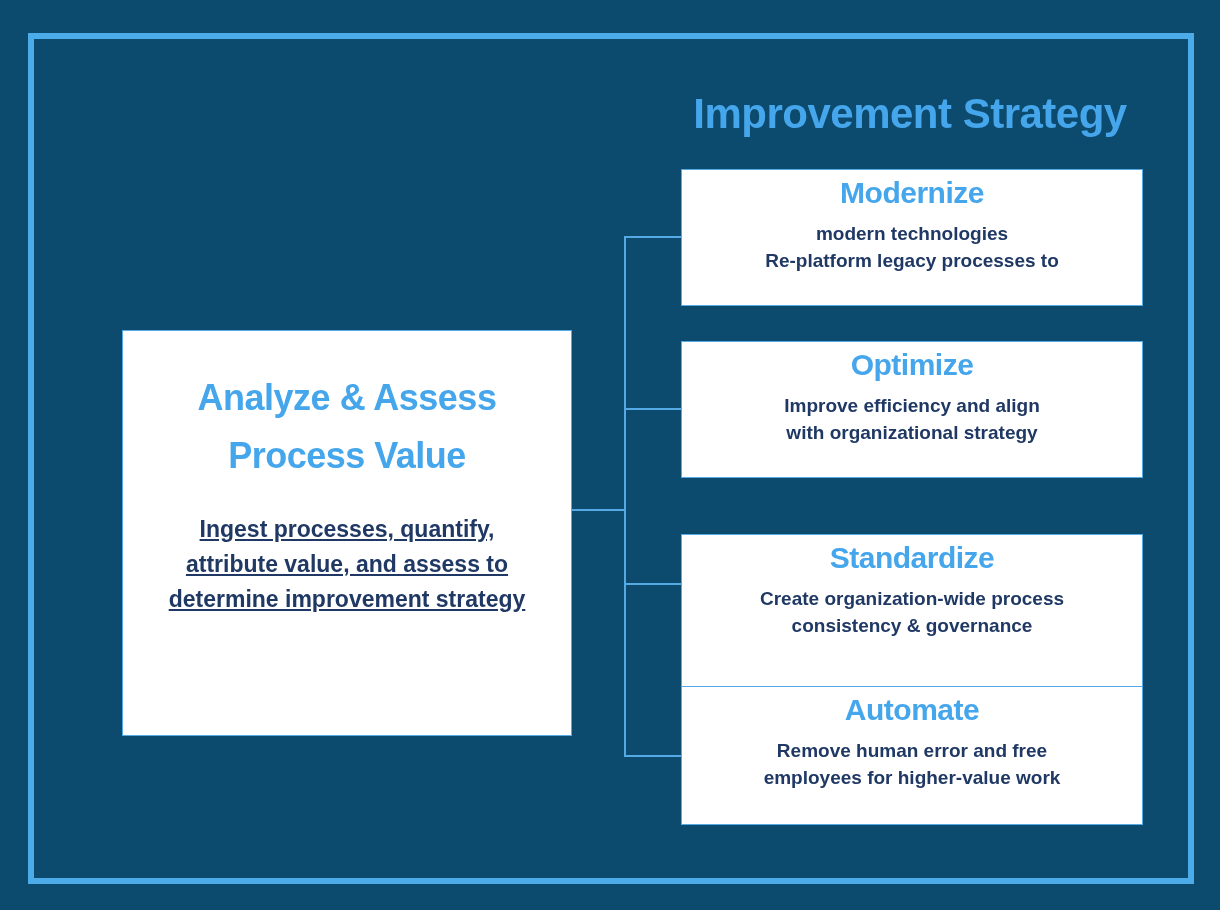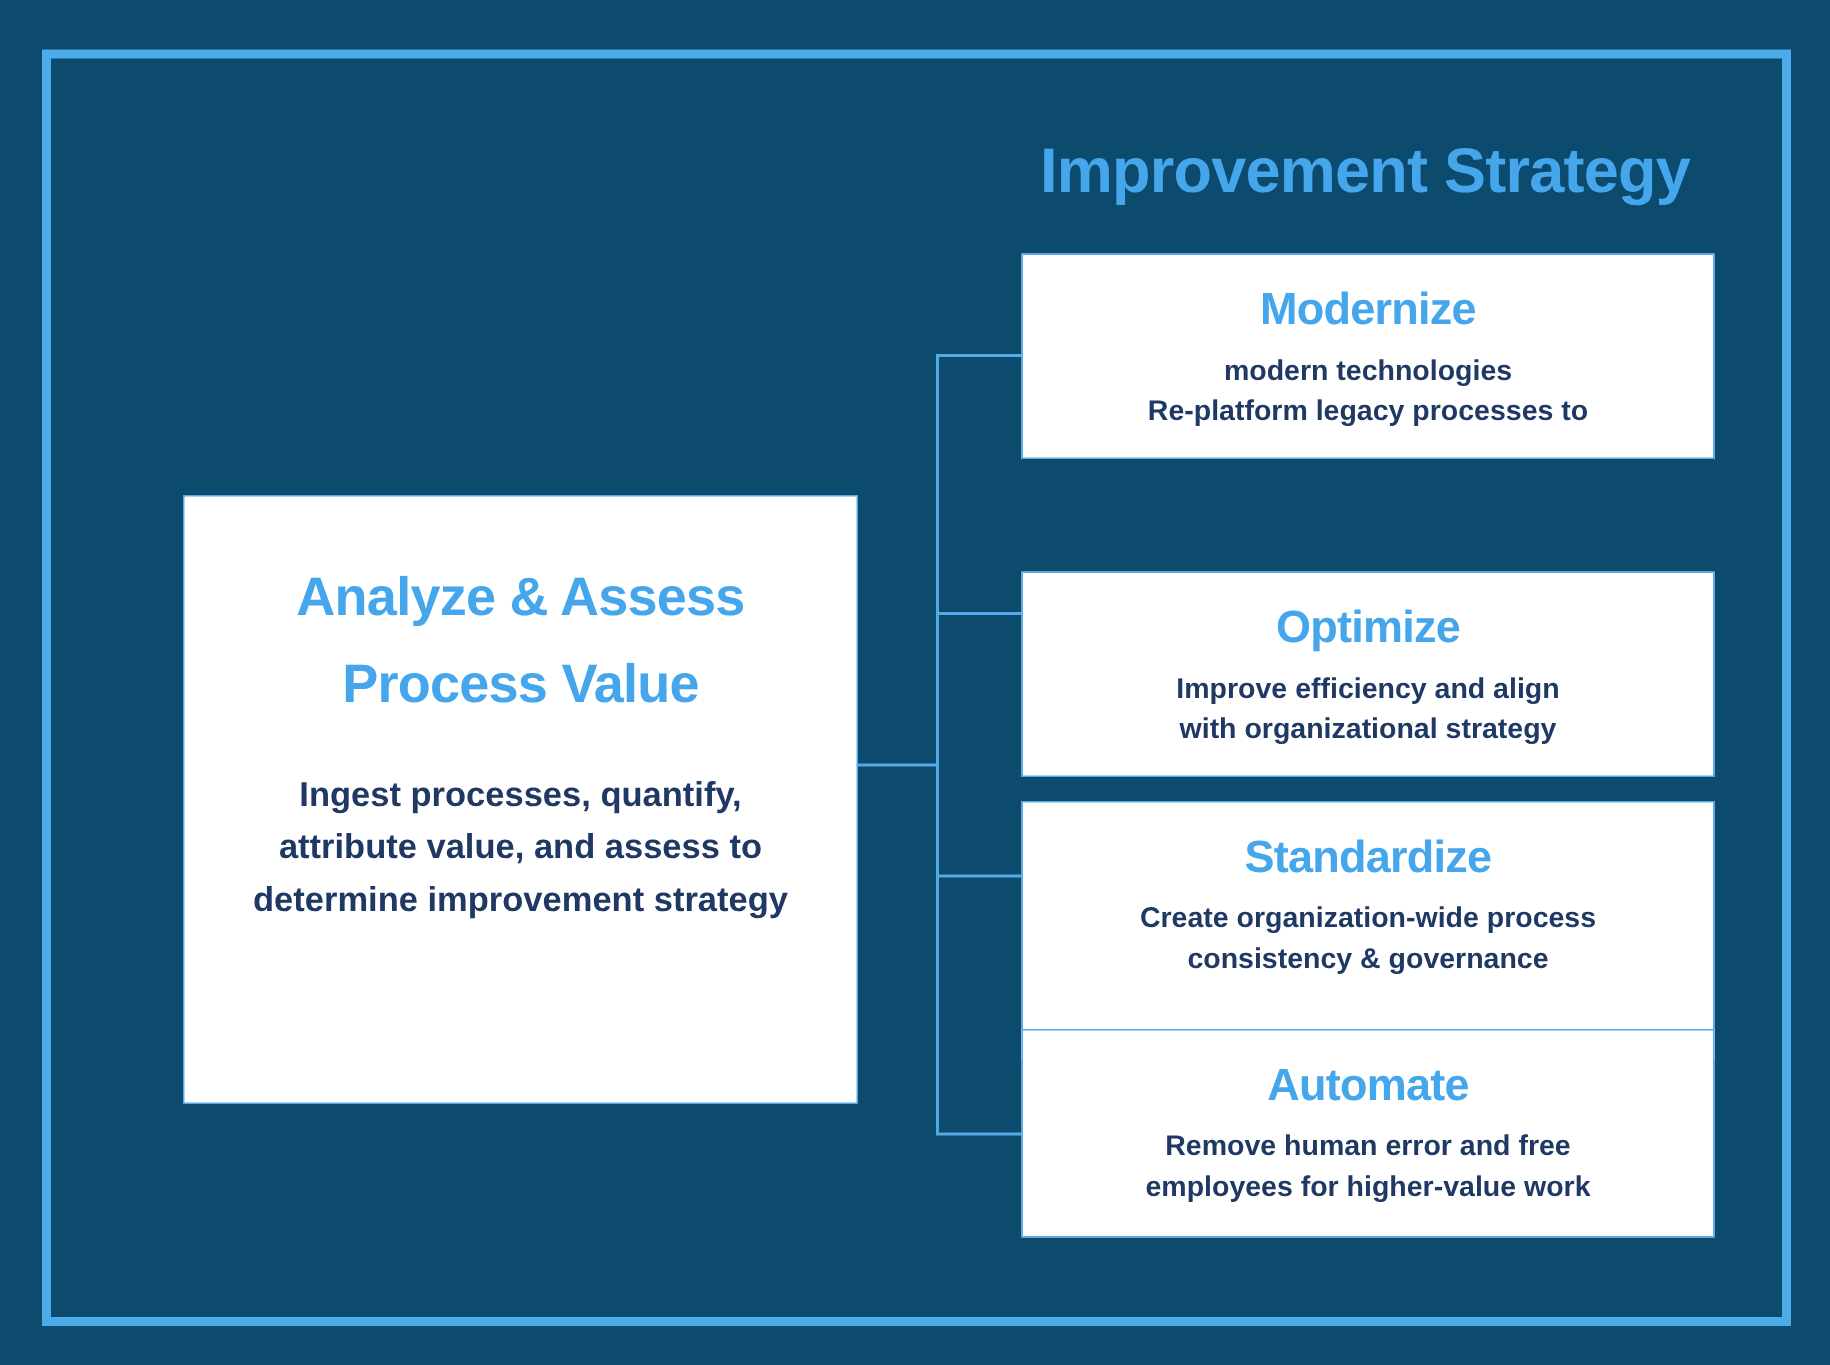--- a/index.html
+++ b/index.html
@@ -47,27 +47,28 @@
     font-size:36px;font-weight:bold;
     line-height:1.62;
     letter-spacing:-0.5px;
     color:var(--accent-blue);
   }
   .root-body{
     margin-top:26px;
     font-size:23px;font-weight:bold;
     line-height:1.52;
     color:var(--navy-text);
+    text-decoration:underline;
   }
   .strategy-node{
     left:681px;width:462px;
-    padding-top:17px;
+    padding-top:3px;
   }
   .strategy-node.modernize{top:169px;height:137px;}
-  .strategy-node.optimize{top:341px;height:137px;margin-top:40px;}
+  .strategy-node.optimize{top:341px;height:137px;}
   .strategy-node.standardize{top:534px;height:173px;}
   .strategy-node.automate{top:686px;height:139px;}
   .strategy-heading{
     font-size:30px;font-weight:bold;
     line-height:1.35;
     letter-spacing:-0.5px;
     color:var(--accent-blue);
   }
   .strategy-body{
     margin-top:6px;

